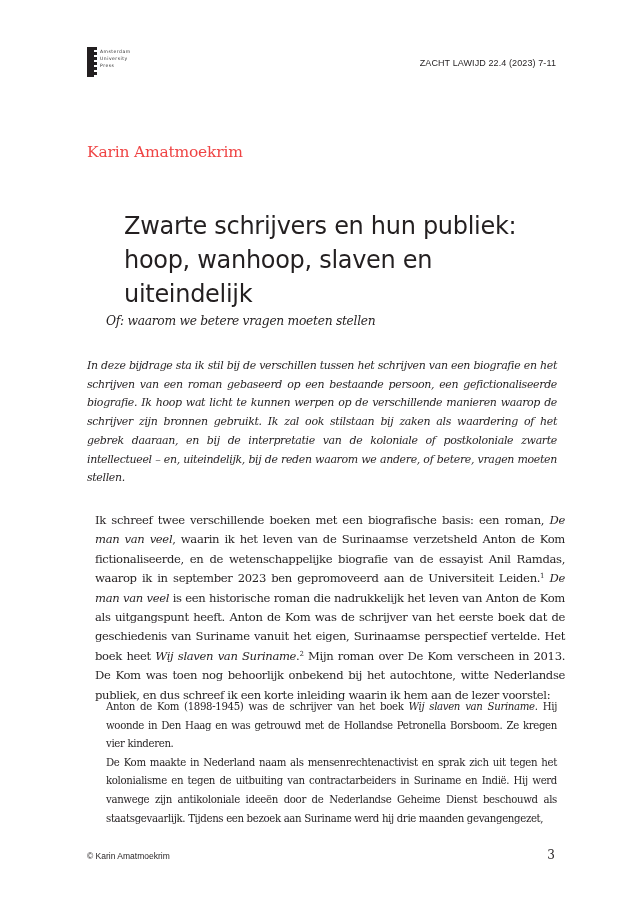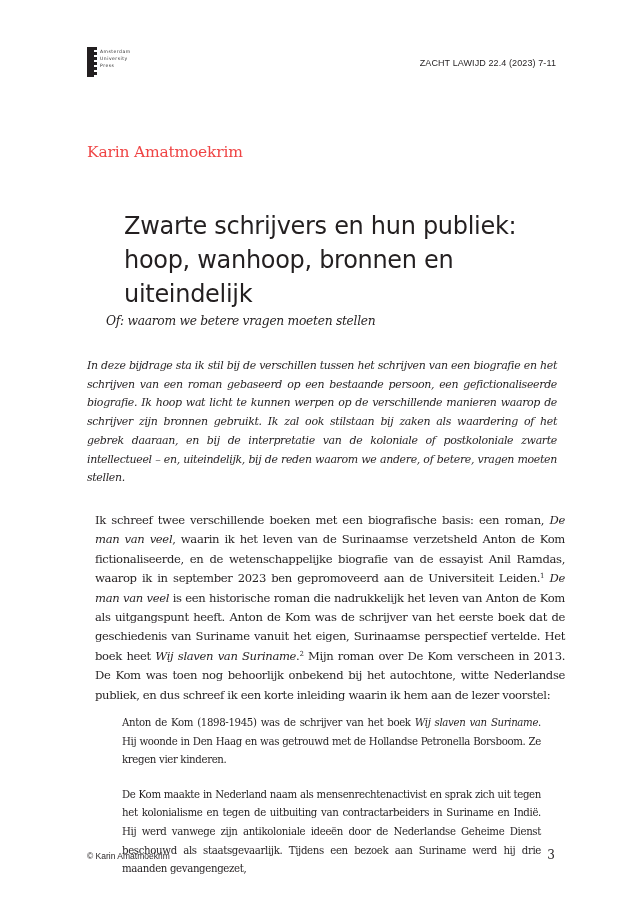--- a/index.html
+++ b/index.html
@@ -42,21 +42,21 @@
       font-family: "DejaVu Serif", serif; font-size: 11.6px; line-height: 19.4px; color: #231f20;
       text-align: justify; letter-spacing: -0.35px; margin: 8px;
     }
     .body-text i, .quote i { font-style: italic; }
     sup { font-size: 7px; vertical-align: 4px; line-height: 0; }
     .quote {
       position: absolute; left: 106px; top: 698px; width: 451px;
       font-family: "DejaVu Serif", serif; font-size: 10.2px; line-height: 18.6px; color: #231f20;
       letter-spacing: -0.35px;
     }
-    .quote p { margin: 16px; text-align: justify; }
+    .quote p { margin: 0; text-align: justify; }
     .footer-copy {
       position: absolute; left: 87px; top: 851px;
       font-family: "Liberation Sans", sans-serif; font-size: 8.5px; color: #231f20;
     }
     .page-number {
       position: absolute; right: 87px; top: 848px;
       font-family: "DejaVu Serif", serif; font-size: 12px; color: #231f20;
     }
   </style>
 </head>
@@ -70,21 +70,21 @@
     <div>Press</div>
   </div>
 </div>
 
 <div class="journal-ref">ZACHT LAWIJD 22.4 (2023) 7-11</div>
 
 <div class="author">Karin Amatmoekrim</div>
 
 <h1 class="title">
   <span>Zwarte schrijvers en hun publiek:</span><br>
-  <span>hoop, wanhoop, bronnen en</span><br>
+  <span>hoop, wanhoop, slaven en</span><br>
   <span>uiteindelijk</span>
 </h1>
 
 <div class="subtitle">Of: waarom we betere vragen moeten stellen</div>
 
 <p class="abstract">In deze bijdrage sta ik stil bij de verschillen tussen het schrijven van een biografie en het schrijven van een roman gebaseerd op een bestaande persoon, een gefictionaliseerde biografie. Ik hoop wat licht te kunnen werpen op de verschillende manieren waarop de schrijver zijn bronnen gebruikt. Ik zal ook stilstaan bij zaken als waardering of het gebrek daaraan, en bij de interpretatie van de koloniale of postkoloniale zwarte intellectueel – en, uiteindelijk, bij de reden waarom we andere, of betere, vragen moeten stellen.</p>
 
 <p class="body-text"><span>Ik schreef twee verschillende boeken met een biografische basis: een roman, </span><i>De man van veel</i><span>, waarin ik het leven van de Surinaamse verzetsheld Anton de Kom fictionaliseerde, en de wetenschappelijke biografie van de essayist Anil Ramdas, waarop ik in september 2023 ben gepromoveerd aan de Universiteit Leiden.</span><sup>1</sup> <i>De man van veel</i><span> is een historische roman die nadrukkelijk het leven van Anton de Kom als uitgangspunt heeft. Anton de Kom was de schrijver van het eerste boek dat de geschiedenis van Suriname vanuit het eigen, Surinaamse perspectief vertelde. Het boek heet </span><i>Wij slaven van Suriname</i><span>.</span><sup>2</sup><span> Mijn roman over De Kom verscheen in 2013. De Kom was toen nog behoorlijk onbekend bij het autochtone, witte Nederlandse publiek, en dus schreef ik een korte inleiding waarin ik hem aan de lezer voorstel:</span></p>
 
 <div class="quote">

